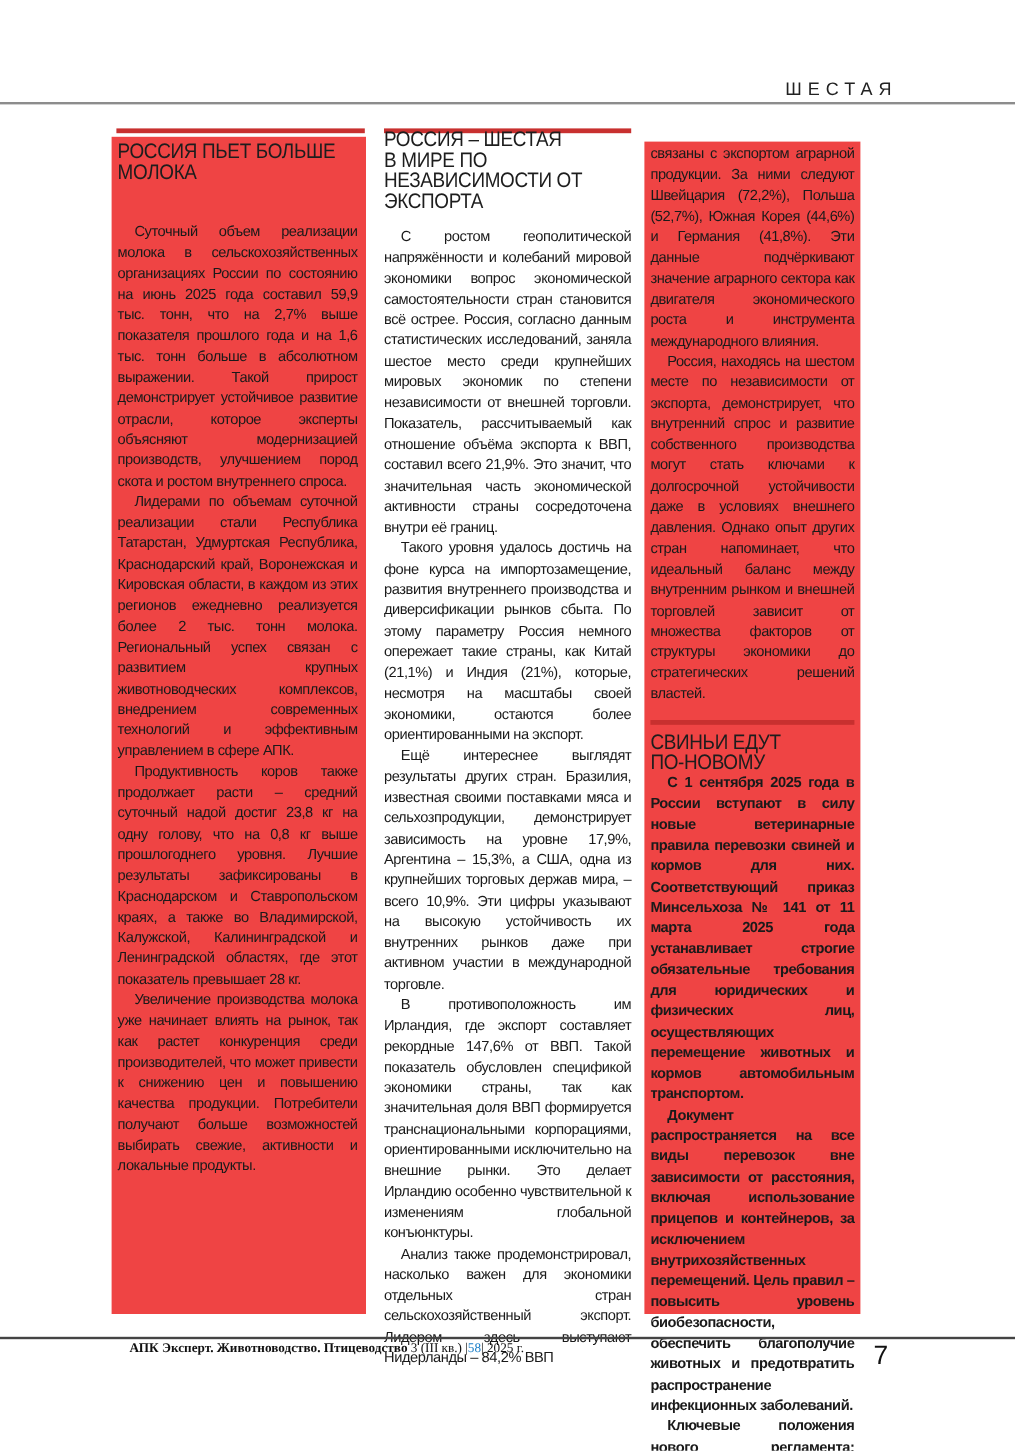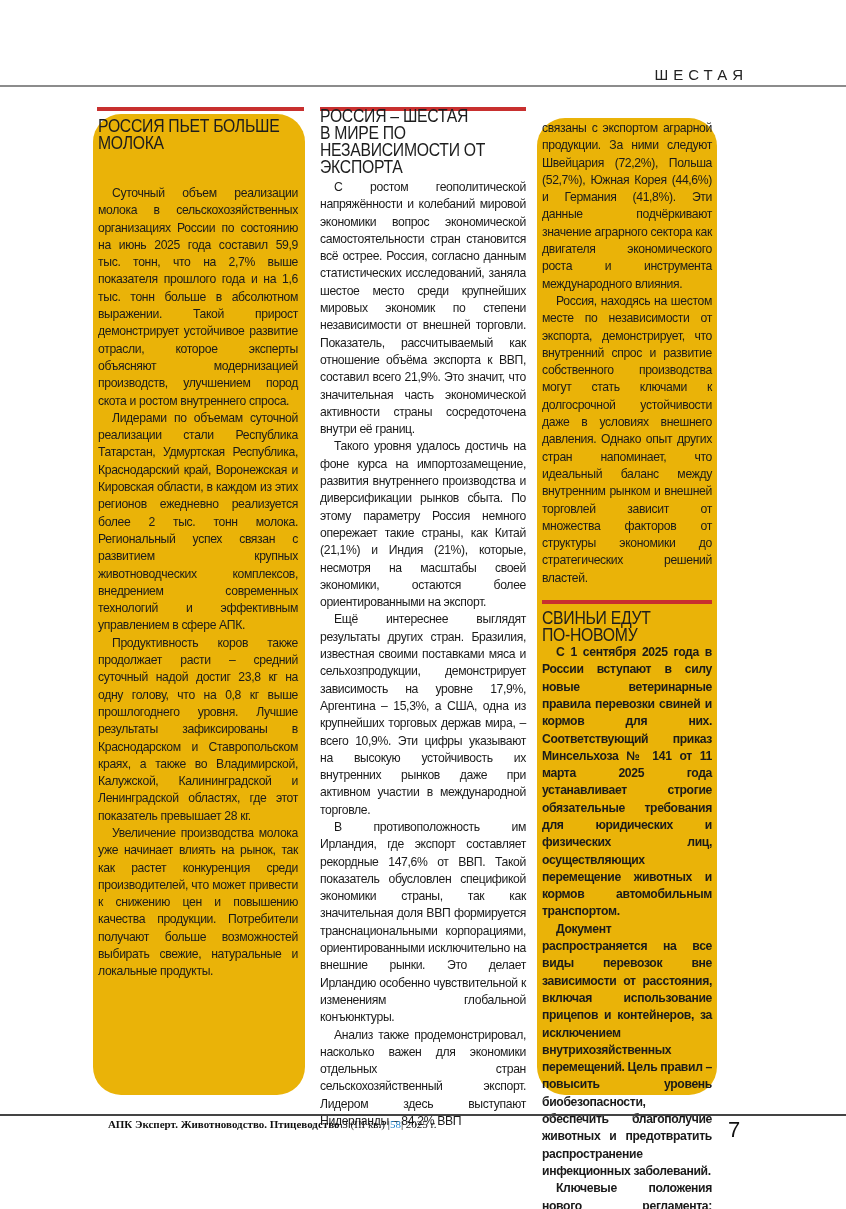--- a/index.html
+++ b/index.html
@@ -1,21 +1,21 @@
 <!DOCTYPE html>
 <html><head>
 <meta charset="utf-8">
 <style>
   html, body { margin:0; padding:0; background:#ffffff; }
   body { width:846px; height:1209px; position:relative; overflow:hidden;
          font-family:"Liberation Sans", sans-serif; color:#1a1a1a; }
   .section-label { position:absolute; right:98px; top:66px; font-size:15px; letter-spacing:5px; color:#222; }
   .top-rule { position:absolute; left:0; right:0; top:85px; height:2px; background:#8c8c8c; }
   .col { position:absolute; box-sizing:border-box; }
-  .gray { background:#eab308;border-radius:28px; }
+  .gray { background:#ef4444; }
   .redbar { position:absolute; height:4px; background:#c8302f; }
   .headline { font-family:"Liberation Sans", sans-serif; font-weight:normal; font-size:17.5px; line-height:17px;
               text-transform:uppercase; margin:0; color:#1d1d1d; letter-spacing:-0.3px; transform:scaleX(0.9); transform-origin:left top; white-space:nowrap; }
   .body p { margin:0; text-indent:14px; text-align:justify; font-size:12.2px; line-height:17.3px; letter-spacing:-0.35px; }
   .body p.cont { text-indent:0; }
   .bottom-rule { position:absolute; left:0; right:0; top:1114px; height:2px; background:#444; }
   .footer { position:absolute; left:108px; top:1118px; font-size:11px; color:#111;font-family:Liberation Serif, serif; }
   .footer b { font-weight:bold; }
   .footer .pg { color:#1a7fc8; }
   .page-num { position:absolute; left:728px; top:1117px; font-size:22px; color:#111; }
@@ -29,33 +29,33 @@
 <div class="redbar" style="left:97px; top:107px; width:207px;"></div>
 <div class="col gray" style="left:93px; top:114px; width:212px; height:981px; padding:4px 7px 0 5px;">
   <h2 class="headline">
     <div>РОССИЯ ПЬЕТ БОЛЬШЕ</div>
     <div>МОЛОКА</div>
   </h2>
   <div class="body" style="margin-top:33px;">
     <p>Суточный объем реализации молока в сельскохозяйственных организациях России по состоянию на июнь 2025 года составил 59,9 тыс. тонн, что на 2,7% выше показателя прошлого года и на 1,6 тыс. тонн больше в абсолютном выражении. Такой прирост демонстрирует устойчивое развитие отрасли, которое эксперты объясняют модернизацией производств, улучшением пород скота и ростом внутреннего спроса.</p>
     <p>Лидерами по объемам суточной реализации стали Республика Татарстан, Удмуртская Республика, Краснодарский край, Воронежская и Кировская области, в каждом из этих регионов ежедневно реализуется более 2 тыс. тонн молока. Региональный успех связан с развитием крупных животноводческих комплексов, внедрением современных технологий и эффективным управлением в сфере АПК.</p>
     <p>Продуктивность коров также продолжает расти – средний суточный надой достиг 23,8 кг на одну голову, что на 0,8 кг выше прошлогоднего уровня. Лучшие результаты зафиксированы в Краснодарском и Ставропольском краях, а также во Владимирской, Калужской, Калининградской и Ленинградской областях, где этот показатель превышает 28 кг.</p>
-    <p>Увеличение производства молока уже начинает влиять на рынок, так как растет конкуренция среди производителей, что может привести к снижению цен и повышению качества продукции. Потребители получают больше возможностей выбирать свежие, натуральные и локальные продукты.</p>
+    <p>Увеличение производства молока уже начинает влиять на рынок, так как растет конкуренция среди производителей, что может привести к снижению цен и повышению качества продукции. Потребители получают больше возможностей выбирать свежие, активности и локальные продукты.</p>
   </div>
 </div>
 
 <div class="redbar" style="left:320px; top:107px; width:206px;"></div>
 <div class="col" style="left:320px; top:104px; width:206px; padding:4px 0 0 0;">
   <h2 class="headline">
     <div>РОССИЯ – ШЕСТАЯ</div>
     <div>В МИРЕ ПО</div>
     <div>НЕЗАВИСИМОСТИ ОТ</div>
     <div>ЭКСПОРТА</div>
   </h2>
-  <div class="body" style="margin-top:3px;">
+  <div class="body" style="margin-top:13px;">
     <p>С ростом геополитической напряжённости и колебаний мировой экономики вопрос экономической самостоятельности стран становится всё острее. Россия, согласно данным статистических исследований, заняла шестое место среди крупнейших мировых экономик по степени независимости от внешней торговли. Показатель, рассчитываемый как отношение объёма экспорта к ВВП, составил всего 21,9%. Это значит, что значительная часть экономической активности страны сосредоточена внутри её границ.</p>
     <p>Такого уровня удалось достичь на фоне курса на импортозамещение, развития внутреннего производства и диверсификации рынков сбыта. По этому параметру Россия немного опережает такие страны, как Китай (21,1%) и Индия (21%), которые, несмотря на масштабы своей экономики, остаются более ориентированными на экспорт.</p>
     <p>Ещё интереснее выглядят результаты других стран. Бразилия, известная своими поставками мяса и сельхозпродукции, демонстрирует зависимость на уровне 17,9%, Аргентина – 15,3%, а США, одна из крупнейших торговых держав мира, – всего 10,9%. Эти цифры указывают на высокую устойчивость их внутренних рынков даже при активном участии в международной торговле.</p>
     <p>В противоположность им Ирландия, где экспорт составляет рекордные 147,6% от ВВП. Такой показатель обусловлен спецификой экономики страны, так как значительная доля ВВП формируется транснациональными корпорациями, ориентированными исключительно на внешние рынки. Это делает Ирландию особенно чувствительной к изменениям глобальной конъюнктуры.</p>
     <p>Анализ также продемонстрировал, насколько важен для экономики отдельных стран сельскохозяйственный экспорт. Лидером здесь выступают Нидерланды – 84,2% ВВП</p>
   </div>
 </div>
 
 <div class="col gray" style="left:537px; top:118px; width:180px; height:977px; padding:2px 5px 0 5px;">
   <div class="body">

